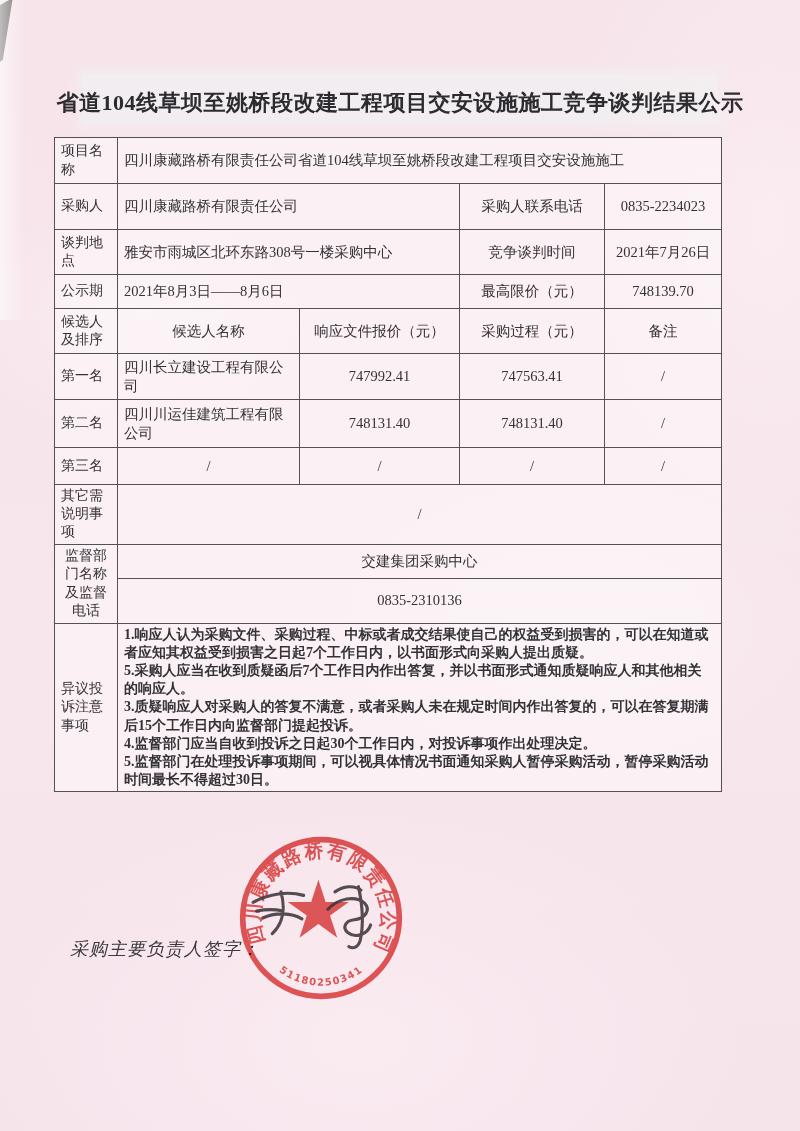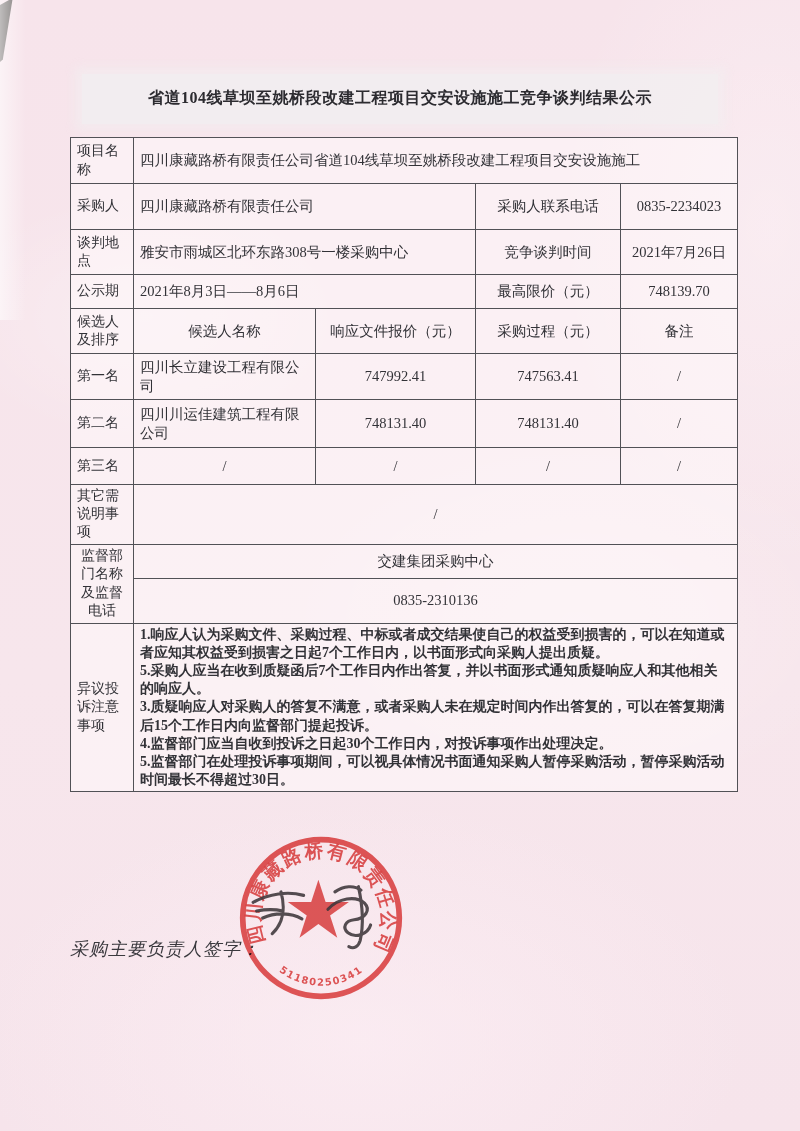--- a/index.html
+++ b/index.html
@@ -25,25 +25,25 @@
     background:linear-gradient(to right, rgba(255,255,255,0.55), rgba(255,255,255,0));
   }
   
   .title-band {
     position:absolute; left:82px; top:74px; width:636px; height:50px;
     background:rgba(241,238,240,0.88);
     box-shadow:0 0 10px 7px rgba(241,238,240,0.6);
   }
   .doc-title {
     position:absolute; left:0; right:0; top:88px; text-align:center;
-    font-size:16px; font-weight:bold; letter-spacing:0.5px; color:#2c2b30;
+    font-size:22px; font-weight:bold; letter-spacing:0.5px; color:#2c2b30;
   }
   
   table.main {
-    position:absolute; left:70px; top:137px; width:667px; height:623px;
+    position:absolute; left:54px; top:137px; width:667px; height:623px;
     border-collapse:collapse; table-layout:fixed;
     font-size:14.5px;
   }
   table.main td {
     border:1.5px solid #515156;
     background:rgba(255,249,251,0.55);
     padding:2px 6px;
     vertical-align:middle;
     line-height:1.3;
     word-break:break-all;

